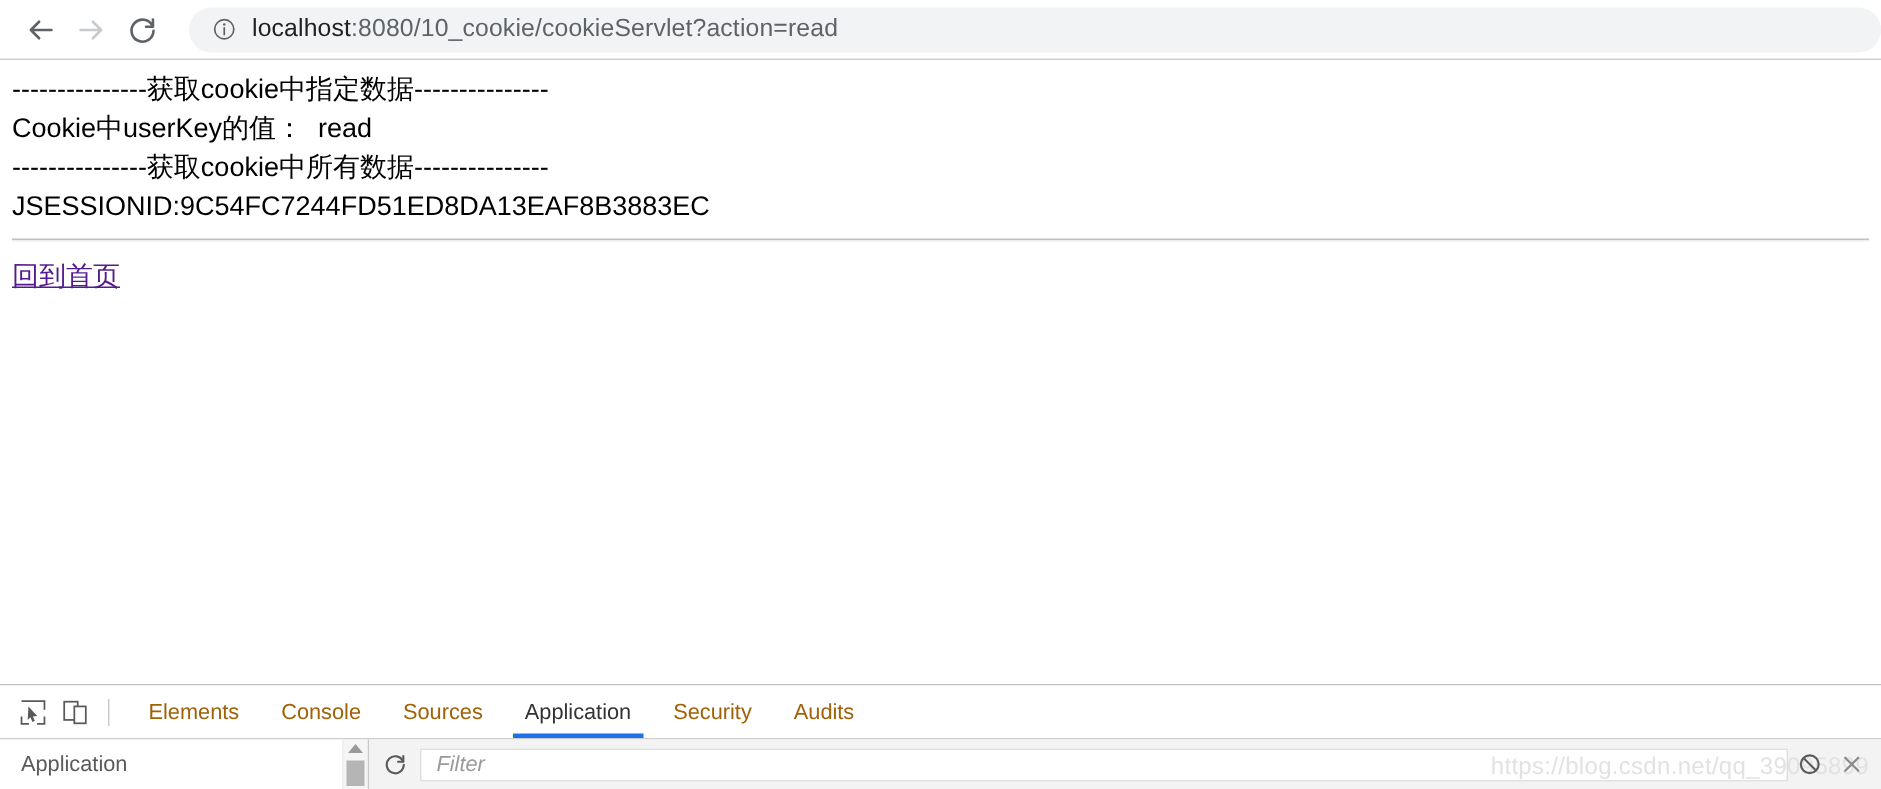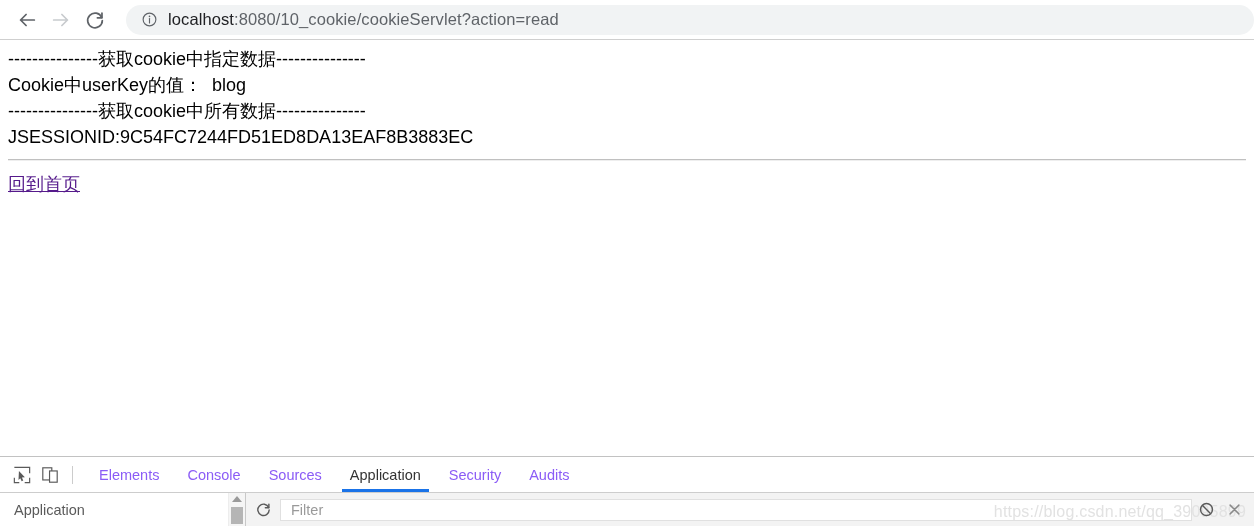--- a/index.html
+++ b/index.html
@@ -140,21 +140,21 @@
   .dt-tabs {
     display: flex;
     align-items: stretch;
     height: 100%;
   }
   .dt-tab {
     display: flex;
     align-items: center;
     padding: 0 14px;
     font-size: 14.5px;
-    color: #8b5cf6;
+    color: #a16207;
     position: relative;
     white-space: nowrap;
   }
   .dt-tab.active { color: #333333; }
   .dt-tab.active::after {
     content: "";
     position: absolute;
     left: 6px;
     right: 6px;
     bottom: 0;
@@ -230,20 +230,21 @@
     background: #ffffff;
     border: 1px solid #e0e0e0;
     display: flex;
     align-items: center;
     padding-left: 10px;
     box-sizing: border-box;
     font-size: 14.5px;
     color: #9a9a9a;
     margin-right: 0;
     min-width: 0;
+    font-style: italic;
   }
   .dt-actions {
     flex: none;
     display: flex;
     align-items: center;
     padding-right: 6px;
     position: relative;
     z-index: 3;
   }
   .dt-action-btn {
@@ -298,21 +299,21 @@
         <path d="M12 10.6 V17" fill="none" stroke="#5f6368" stroke-width="1.6" stroke-linecap="round"></path>
       </svg>
     </span>
     <span class="url-text"><span class="url-host">localhost</span><span>:8080/10_cookie/cookieServlet?action=read</span></span>
   </div>
 </div>
 
 <div class="page-viewport">
   <div class="page-body">
     <div class="page-line">---------------获取cookie中指定数据---------------</div>
-    <div class="page-line">Cookie中userKey的值：  blog</div>
+    <div class="page-line">Cookie中userKey的值：  read</div>
     <div class="page-line">---------------获取cookie中所有数据---------------</div>
     <div class="page-line">JSESSIONID:9C54FC7244FD51ED8DA13EAF8B3883EC</div>
     <hr class="page-hr">
     <a class="home-link" href="#">回到首页</a>
   </div>
 </div>
 
 <div class="devtools">
 
   <div class="dt-toolbar">

